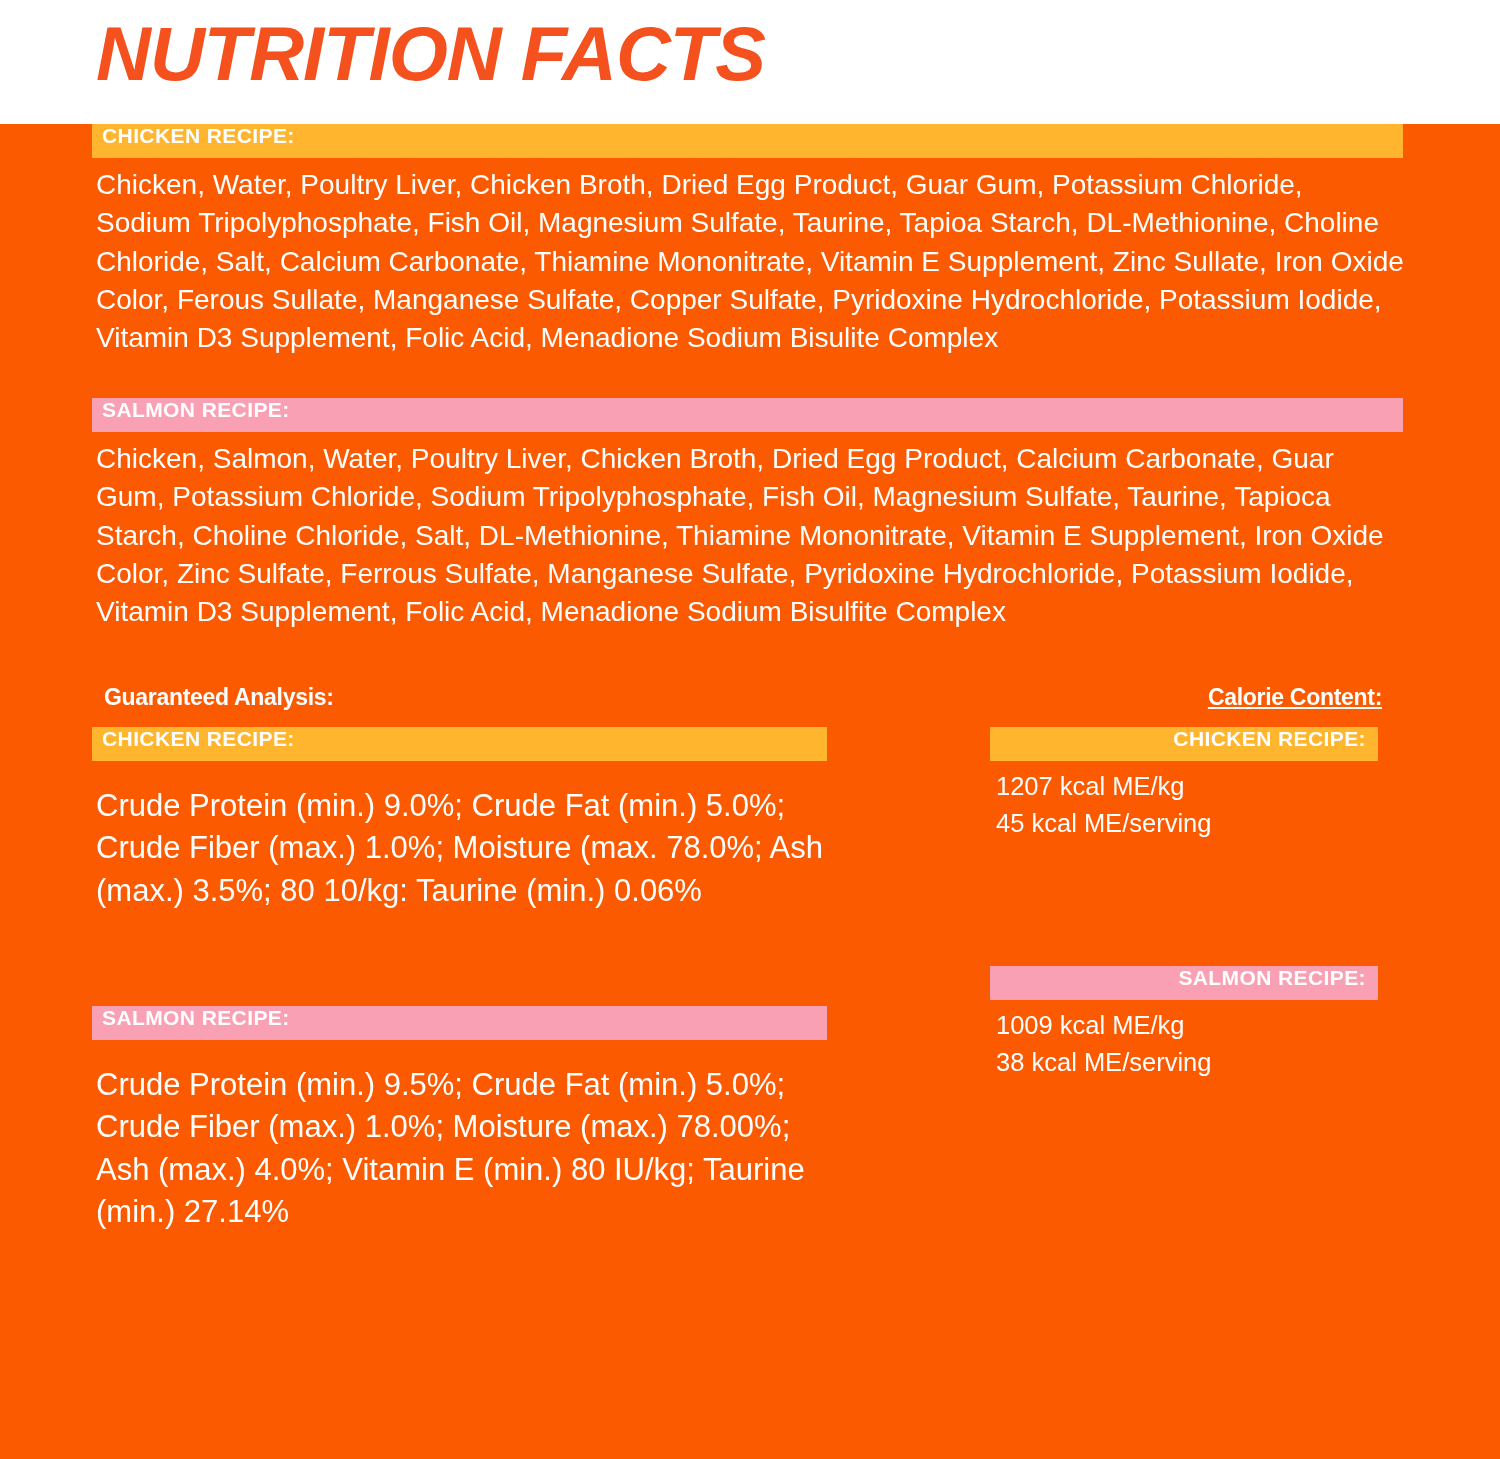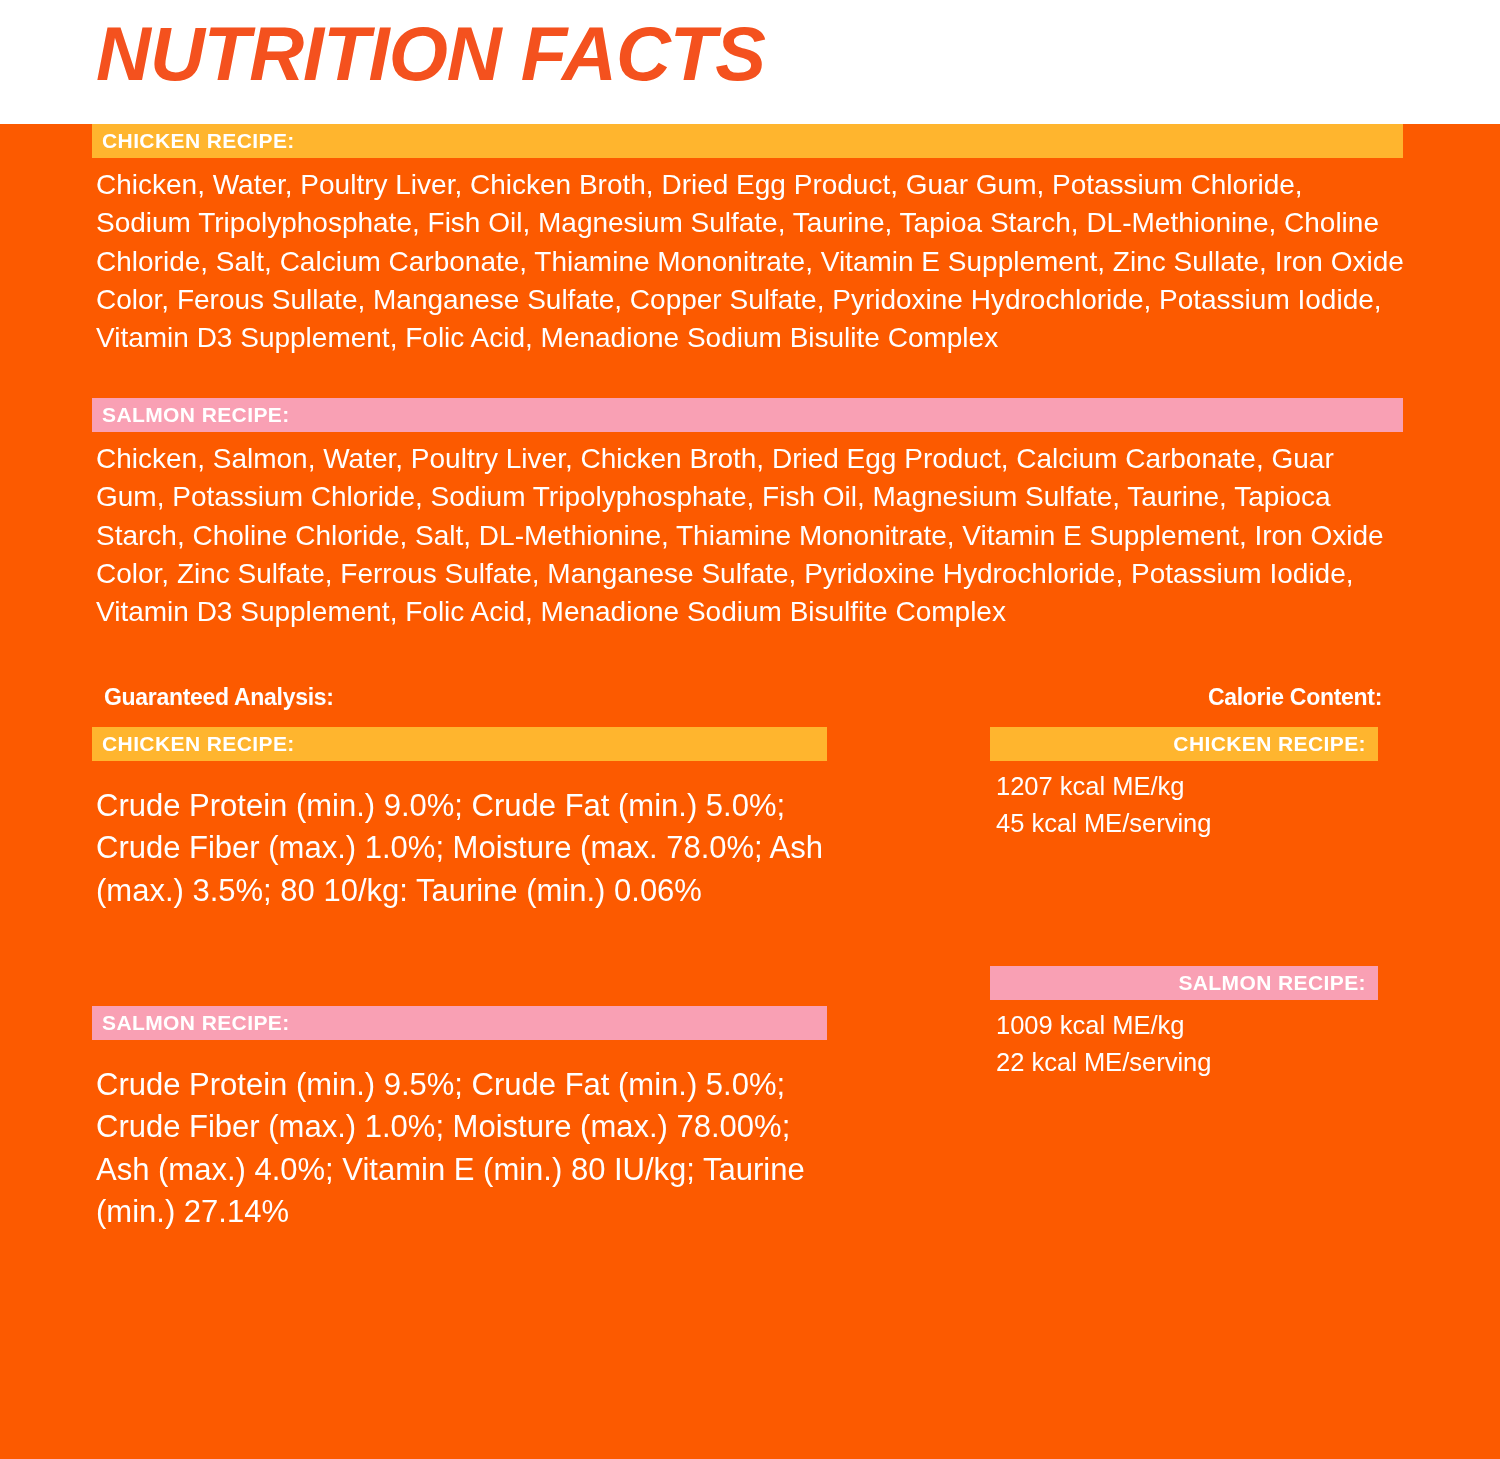--- a/index.html
+++ b/index.html
@@ -48,21 +48,20 @@
     font-size: 37px;
     font-weight: bold;
     margin: 0;
     padding-top: 46px;
     letter-spacing: -0.3px;
   }
   .recipe-bar {
     margin-top: 16px;
     height: 34px;
     display: flex;
-    align-items: center;
     box-sizing: border-box;
   }
   .recipe-bar.chicken { background: #ffb52e; }
   .recipe-bar.salmon  { background: #f9a0b4; }
   .recipe-bar .label {
     color: #ffffff;
     font-size: 21px;
     font-weight: bold;
     letter-spacing: 0.4px;
     padding-left: 10px;
@@ -94,20 +93,21 @@
   .col-heading {
     color: #ffffff;
     font-size: 23px;
     font-weight: bold;
     margin: 12px;
     letter-spacing: -0.3px;
   }
   .col-right .col-heading {
     text-align: right;
     padding-right: 10px;
+    text-decoration: underline;
   }
   .analysis-text {
     color: #ffffff;
     font-size: 31px;
     line-height: 1.37;
     margin: 24px 0 0 0;
     max-width: 730px;
     padding-left: 4px;
   }
   .cal-text {
@@ -168,19 +168,19 @@
         </div>
         <p class="cal-text">1207 kcal ME/kg</p>
         <p class="cal-text" style="margin-top:2px;">45 kcal ME/serving</p>
 
         <div class="spacer-chicken-cal"></div>
 
         <div class="recipe-bar salmon cal-bar">
           <span class="label">SALMON RECIPE:</span>
         </div>
         <p class="cal-text">1009 kcal ME/kg</p>
-        <p class="cal-text" style="margin-top:2px;">22 kcal ME/serving</p>
+        <p class="cal-text" style="margin-top:2px;">38 kcal ME/serving</p>
       </div>
 
     </div>
 
   </div>
 </div>
 
 </body></html>

